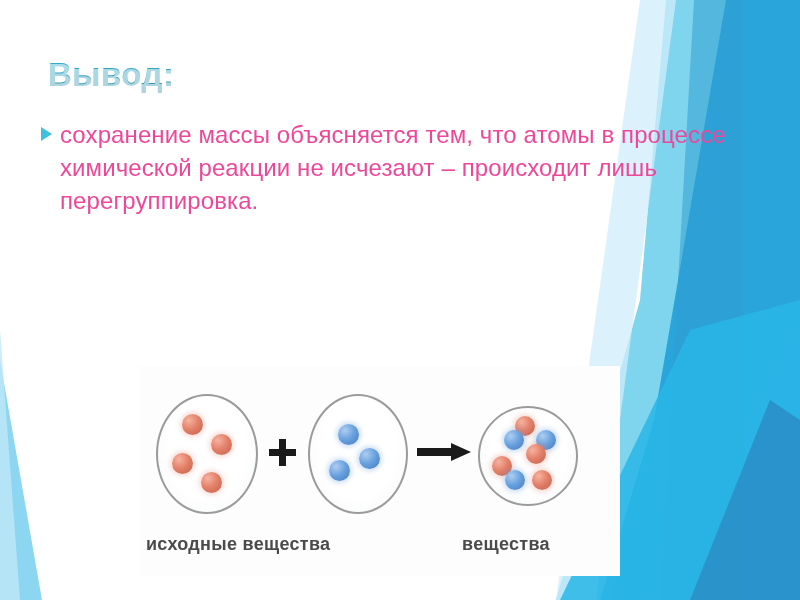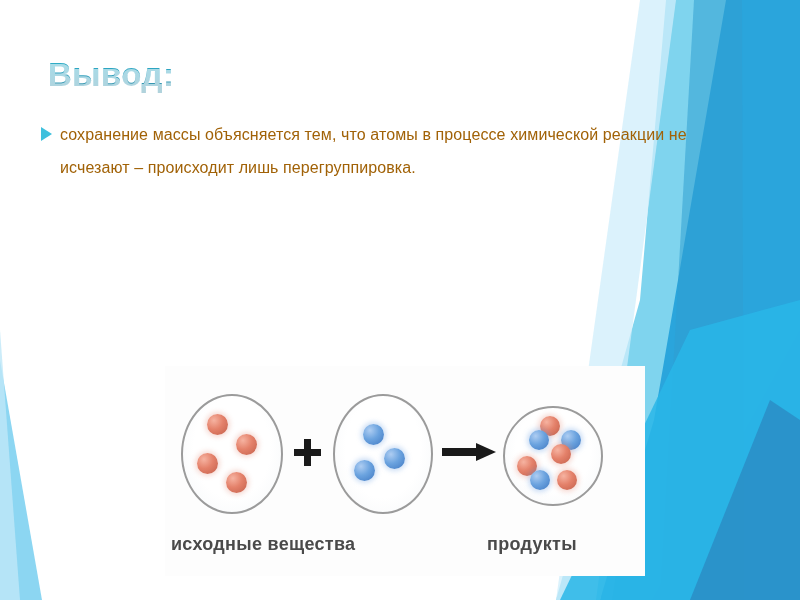--- a/index.html
+++ b/index.html
@@ -65,35 +65,34 @@
     justify-content: center;
   }
   .tri {
     width: 0;
     height: 0;
     border-top: 7px solid transparent;
     border-bottom: 7px solid transparent;
     border-left: 11px solid #3fc0dd;
   }
   .bullet-text {
-    font-size: 16px;
+    font-size: 24px;
     line-height: 33px;
-    color: #a16207;
+    color: #ec4899;
     letter-spacing: 0.1px;
   }
 
   
   .diagram {
     position: absolute;
     left: 140px;
     top: 366px;
     width: 480px;
     height: 210px;
     background: #fdfdfd;
-    margin-left: 25px;
   }
   .diagram-row {
     position: absolute;
     left: 0;
     top: 0;
     width: 480px;
     height: 165px;
   }
   .vessel {
     position: absolute;
@@ -235,16 +234,16 @@
         <span class="atom blue" style="left:56px; top:22px; width:20px; height:20px;"></span>
         <span class="atom red" style="left:46px; top:36px; width:20px; height:20px;"></span>
         <span class="atom red" style="left:12px; top:48px; width:20px; height:20px;"></span>
         <span class="atom blue" style="left:25px; top:62px; width:20px; height:20px;"></span>
         <span class="atom red" style="left:52px; top:62px; width:20px; height:20px;"></span>
       </div>
     </div>
 
     <div class="caption caption-left">исходные вещества</div>
 
-    <div class="caption caption-right">продукты</div>
+    <div class="caption caption-right">вещества</div>
   </div>
 
 </div>
 
 </body></html>

